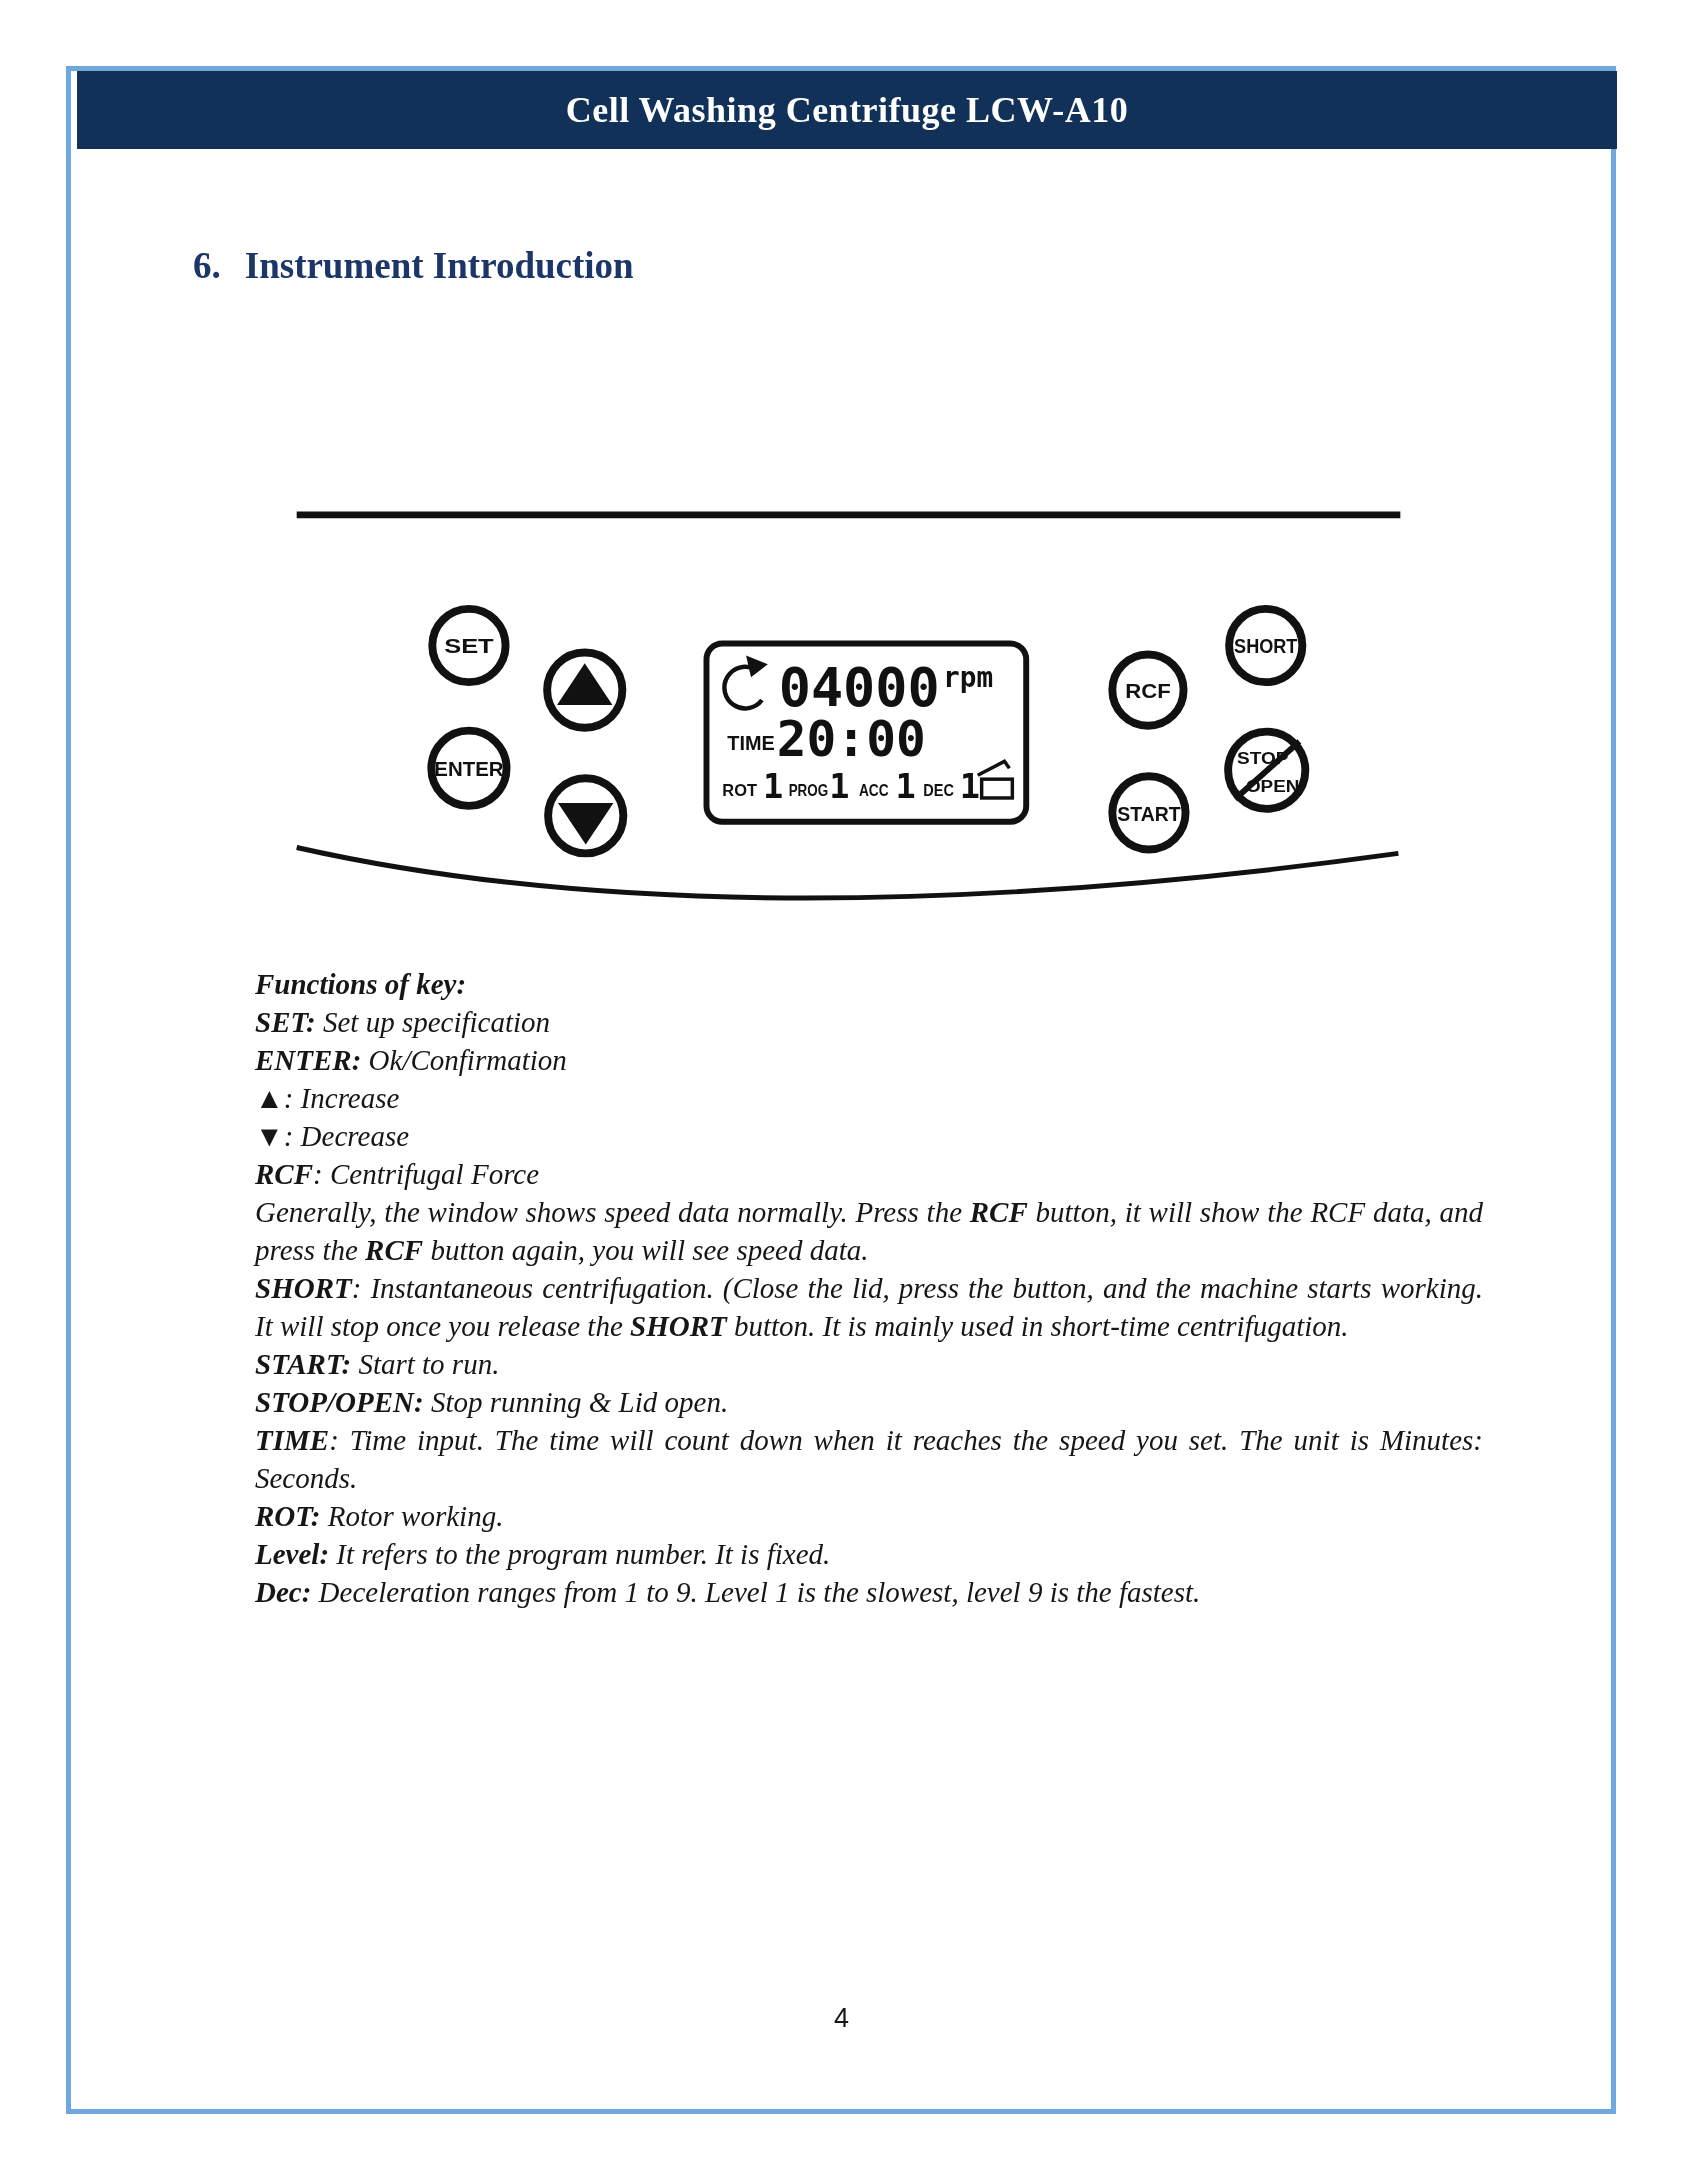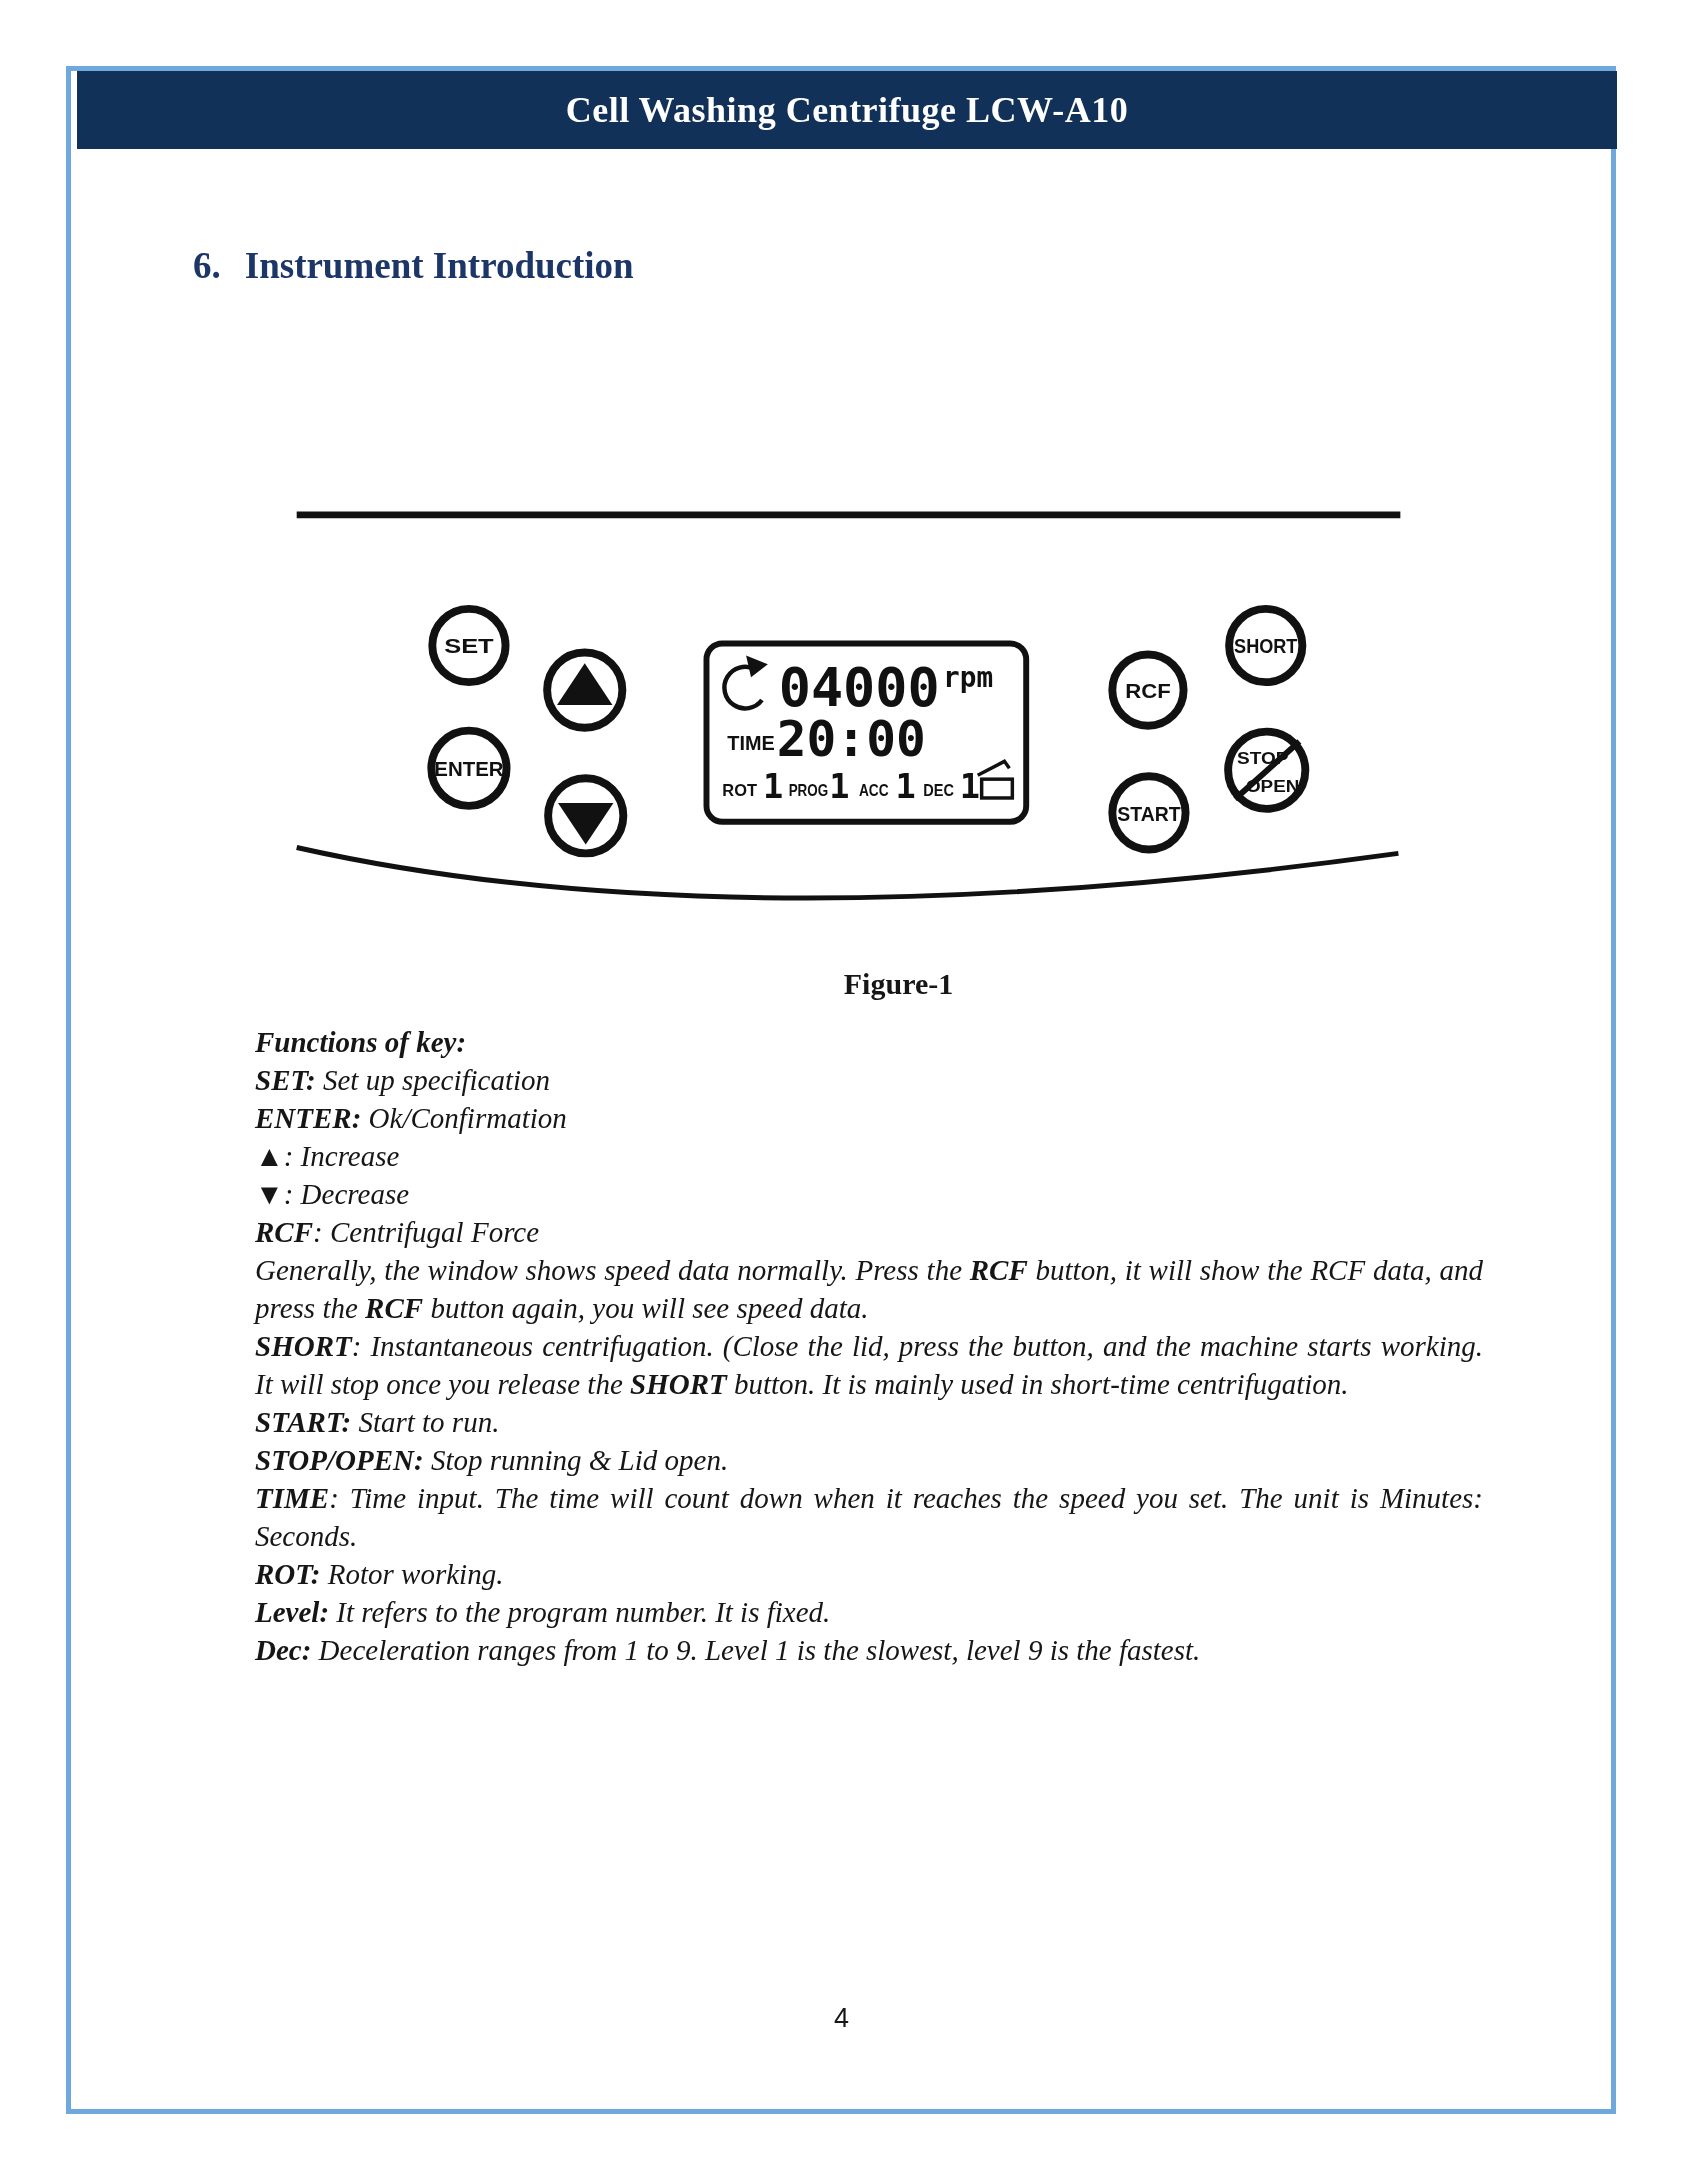--- a/index.html
+++ b/index.html
@@ -148,21 +148,20 @@
       <text class="btn-lbl-sm" x="1286" y="800" textLength="54" lengthAdjust="spacingAndGlyphs">OPEN</text>
     </g>
 
     <g>
       <circle class="btn-circle" cx="1161" cy="821" r="37"></circle>
       <text class="btn-lbl" x="1161" y="829" textLength="64" lengthAdjust="spacingAndGlyphs">START</text>
     </g>
   </svg>
 
   <div class="content-block">
-    <p class="caption">Figure-1</p>
     <p class="fn-heading">Functions of key:</p>
     <div id="fn-items">
         <p class="fn-item"><span class="b">SET:</span><span> Set up specification</span></p>
         <p class="fn-item"><span class="b">ENTER:</span><span> Ok/Confirmation</span></p>
         <p class="fn-item"><span class="b">▲</span><span>: Increase</span></p>
         <p class="fn-item"><span class="b">▼</span><span>: Decrease</span></p>
         <p class="fn-item"><span class="b">RCF</span><span>: Centrifugal Force</span></p>
         <p class="fn-item"><span>Generally, the window shows speed data normally. Press the </span><span class="b">RCF</span><span> button, it will show the RCF data, and press the </span><span class="b">RCF</span><span> button again, you will see speed data.</span></p>
         <p class="fn-item"><span class="b">SHORT</span><span>: Instantaneous centrifugation. (Close the lid, press the button, and the machine starts working. It will stop once you release the </span><span class="b">SHORT</span><span> button. It is mainly used in short-time centrifugation.</span></p>
         <p class="fn-item"><span class="b">START:</span><span> Start to run.</span></p>

